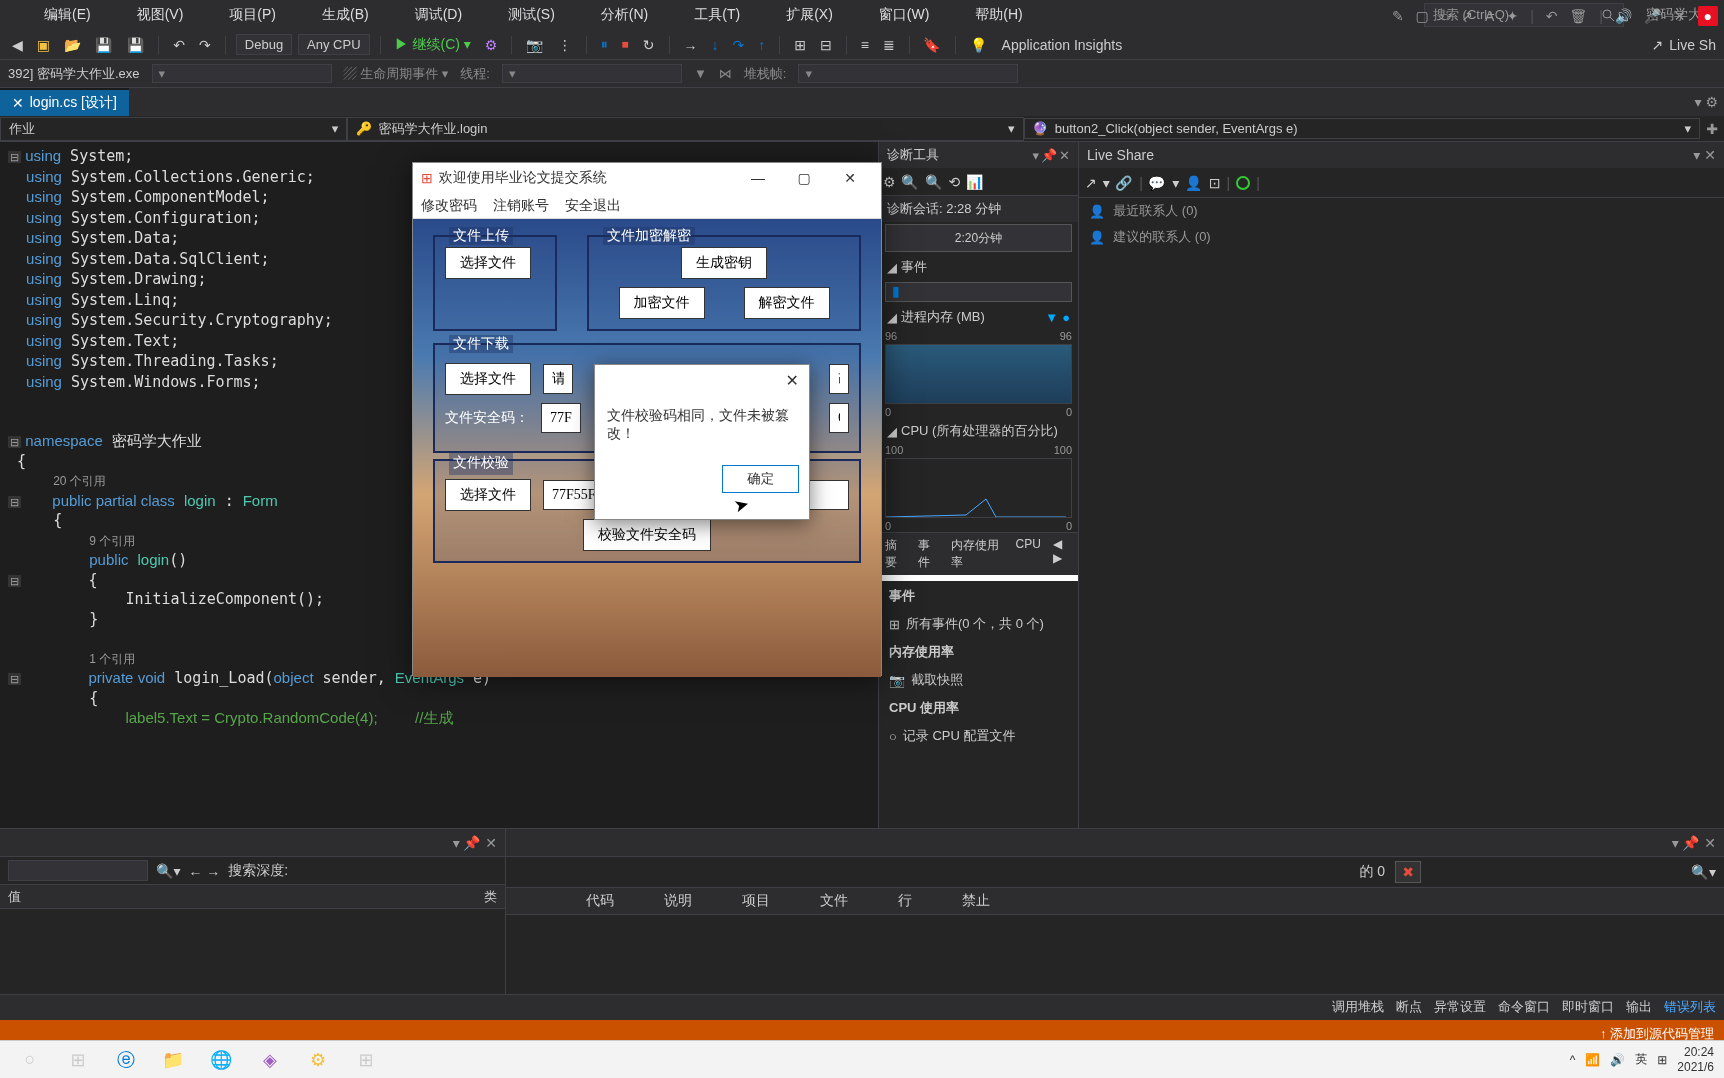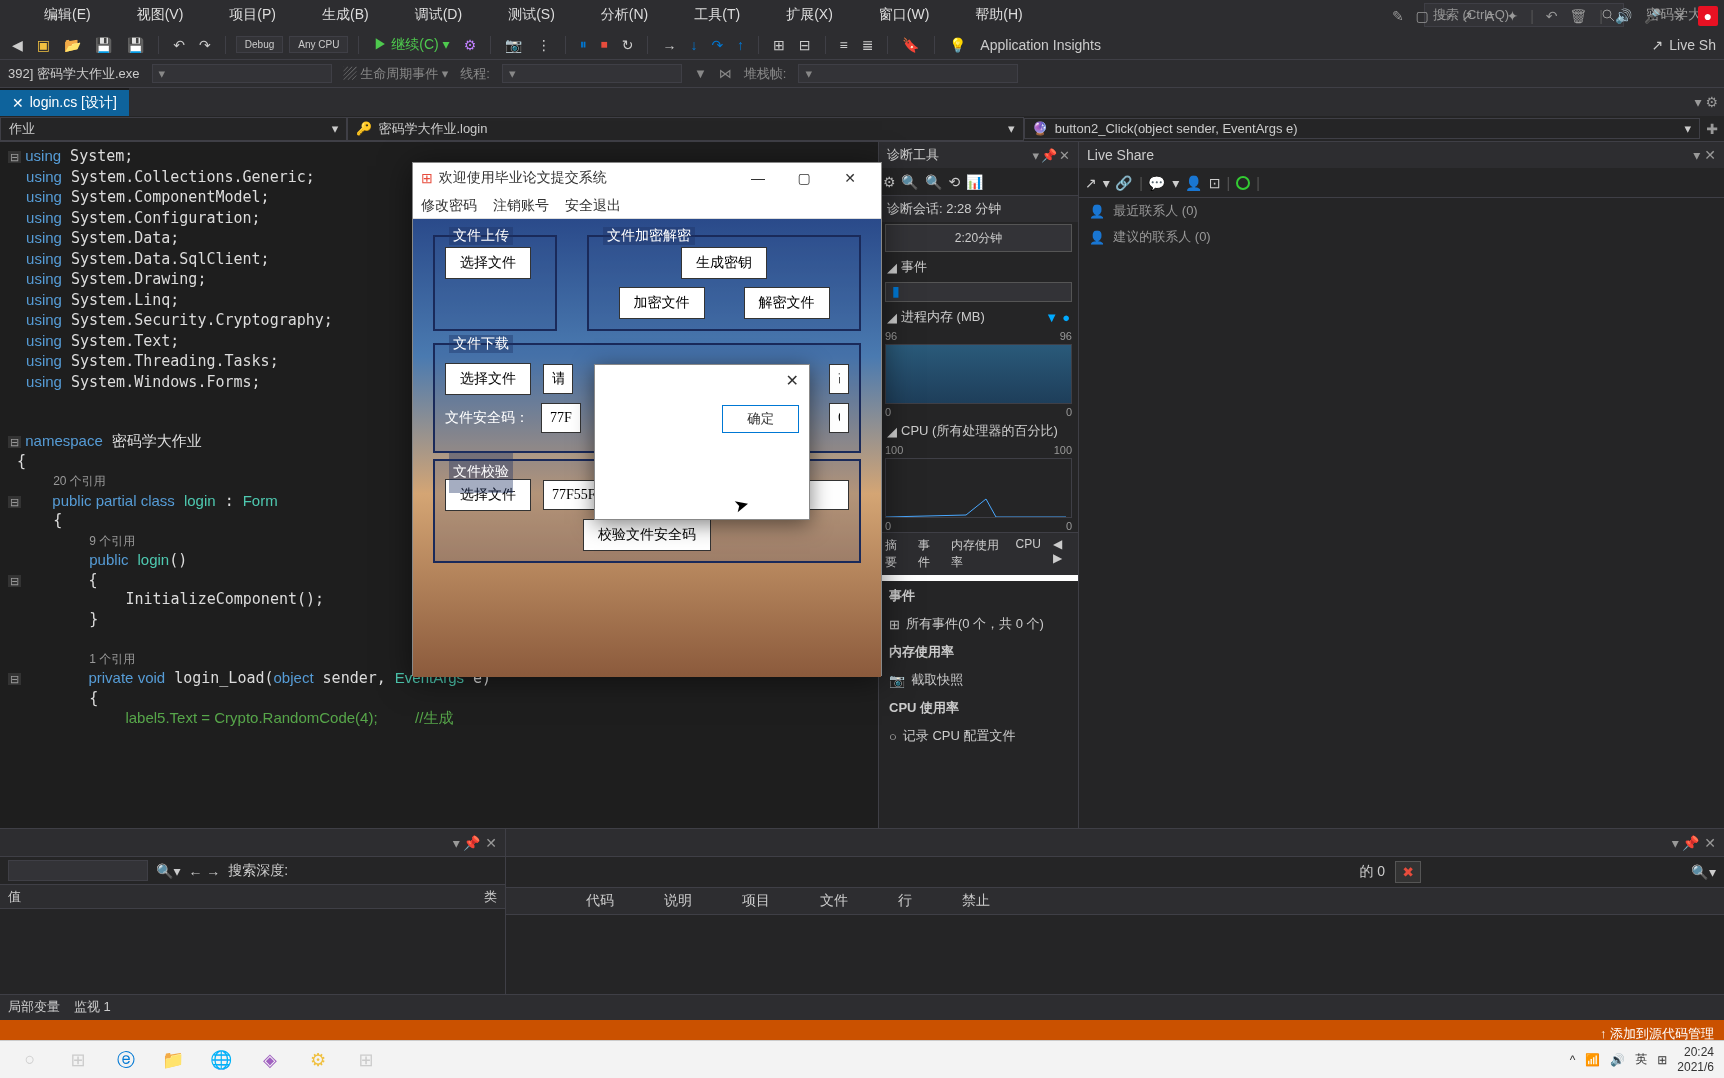--- a/index.html
+++ b/index.html
@@ -9,21 +9,21 @@
 .menubar { height: 30px; background: #2d2d30; display: flex; align-items: center; padding: 0 8px; gap: 2px; }
 .menubar .menu-item { padding: 4px 8px; color: #ddd; cursor: pointer; font-size: 14px; margin-left: 28px; }
 .menubar .search-box { margin-left: auto; background: #333337; border: 1px solid #3f3f46; padding: 2px 8px; width: 200px; color: #999; font-size: 13px; display: flex; align-items: center; }
 .menubar .search-box svg { margin-left: auto; }
 .menubar .title-right { margin-left: 20px; color: #999; }
 
 
 .toolbar { height: 30px; background: #2d2d30; display: flex; align-items: center; padding: 0 8px; gap: 6px; border-bottom: 1px solid #3f3f46; }
 .toolbar .tb-item { padding: 2px 4px; color: #ccc; cursor: pointer; }
 .toolbar .tb-sep { width: 1px; height: 18px; background: #3f3f46; margin: 0 4px; }
-.toolbar select, .toolbar .combo { background: #333337; border: 1px solid #3f3f46; color: #ccc; padding: 2px 8px; font-size: 10px; }
+.toolbar select, .toolbar .combo { background: #333337; border: 1px solid #3f3f46; color: #ccc; padding: 2px 8px; font-size: 13px; }
 
 
 .debugbar { height: 28px; background: #2d2d30; display: flex; align-items: center; padding: 0 8px; gap: 12px; color: #888; font-size: 13px; border-bottom: 1px solid #3f3f46; }
 .debugbar .proc { color: #ccc; }
 .debugbar .proc-combo { background: #333337; border: 1px solid #3f3f46; padding: 1px 6px; width: 180px; }
 
 
 .tabbar { height: 28px; background: #2d2d30; display: flex; align-items: center; }
 .tabbar .tab { padding: 4px 12px; background: #1b1b1c; color: #ccc; display: flex; align-items: center; gap: 6px; border-top: 2px solid #1b1b1c; }
 .tabbar .tab.active { background: #0e639c; color: #fff; }
@@ -439,36 +439,37 @@
         <input class="app-input" style="width: 20px;" value="改">
       </div>
       <div class="row">
         <span class="app-label">文件安全码：</span>
         <input class="app-input" style="width: 40px;" value="77F5">
         <span style="flex:1"></span>
         <input class="app-input" style="width: 20px;" value="6">
       </div>
     </div>
     <div class="fieldset">
-      <span style="position:absolute;top:-10px;left:14px;color:#fff;background:rgba(30,50,100,0.4);padding:12px 4px">文件校验</span>
+      <span style="position:absolute;top:-10px;left:14px;color:#fff;background:rgba(30,50,100,0.4);padding:3px 4px">文件校验</span>
       <div class="row">
         <button class="app-btn">选择文件</button>
         <input class="app-input" style="flex: 1 1 0%;" value="77F55F423A4800F89ED2CEC3964551C6">
       </div>
       <div style="text-align:center;margin-top:8px">
         <button class="app-btn">校验文件安全码</button>
       </div>
     </div>
   </div>
 </div>
 
 <div class="msgbox">
   <div class="mtitle">
       <span class="x">✕</span>
     </div>
+  <div class="mtext">文件校验码相同，文件未被篡改！</div>
   <div class="mbtns">
       <button class="mbtn">确定</button>
     </div>
 </div>
 <div class="cursor-arrow">➤</div>
 
 <div class="bottom-panel">
   <div class="bp-left">
     <div class="bp-header">
         <div class="tools">
@@ -510,20 +511,31 @@
       <span>🔍▾</span>
     </div>
     <div class="errlist-cols">
       <span style="width:20px"></span>
       <span>代码</span>
       <span>说明</span>
       <span>项目</span>
       <span>文件</span>
       <span>行</span>
       <span>禁止</span>
+    </div>
+    <div class="bp-tabs">
+      <span class="right">
+        <span>调用堆栈</span>
+        <span>断点</span>
+        <span>异常设置</span>
+        <span>命令窗口</span>
+        <span>即时窗口</span>
+        <span>输出</span>
+        <span class="active">错误列表</span>
+      </span>
     </div>
   </div>
 </div>
 
 <div class="statusbar">
   <div class="right">
     <span>↑ <span>添加到源代码管理</span></span>
   </div>
 </div>
 

